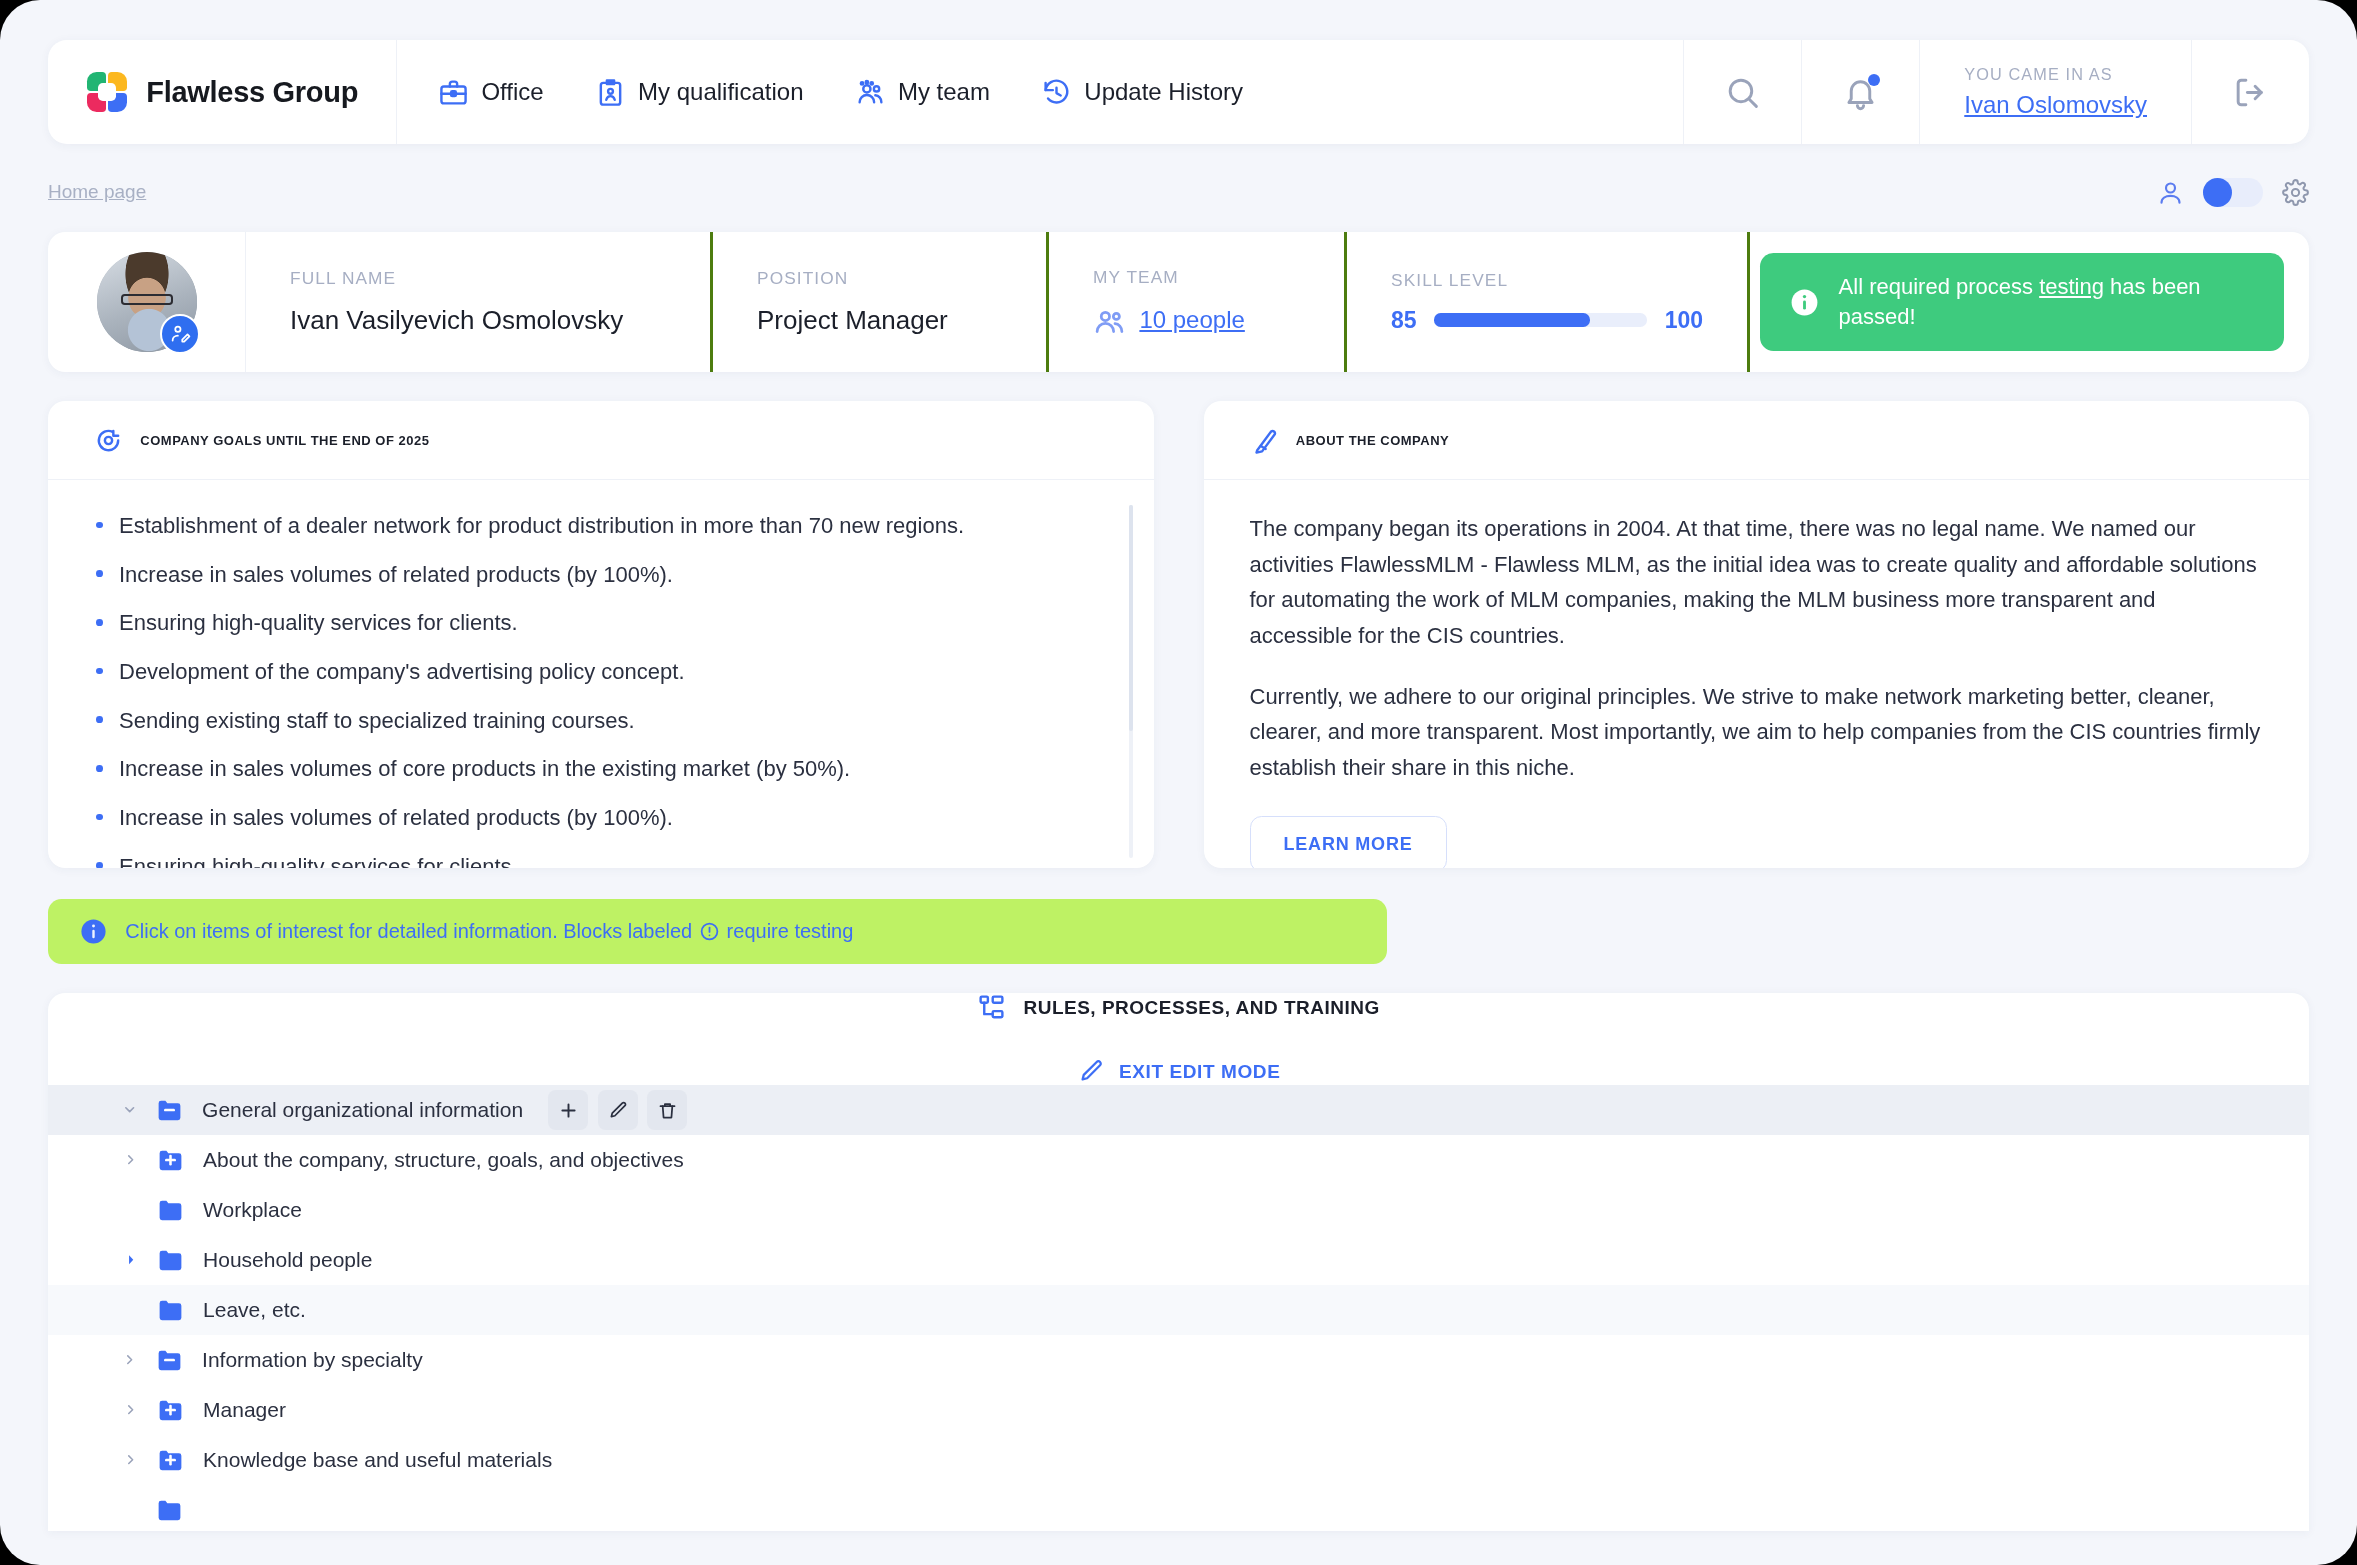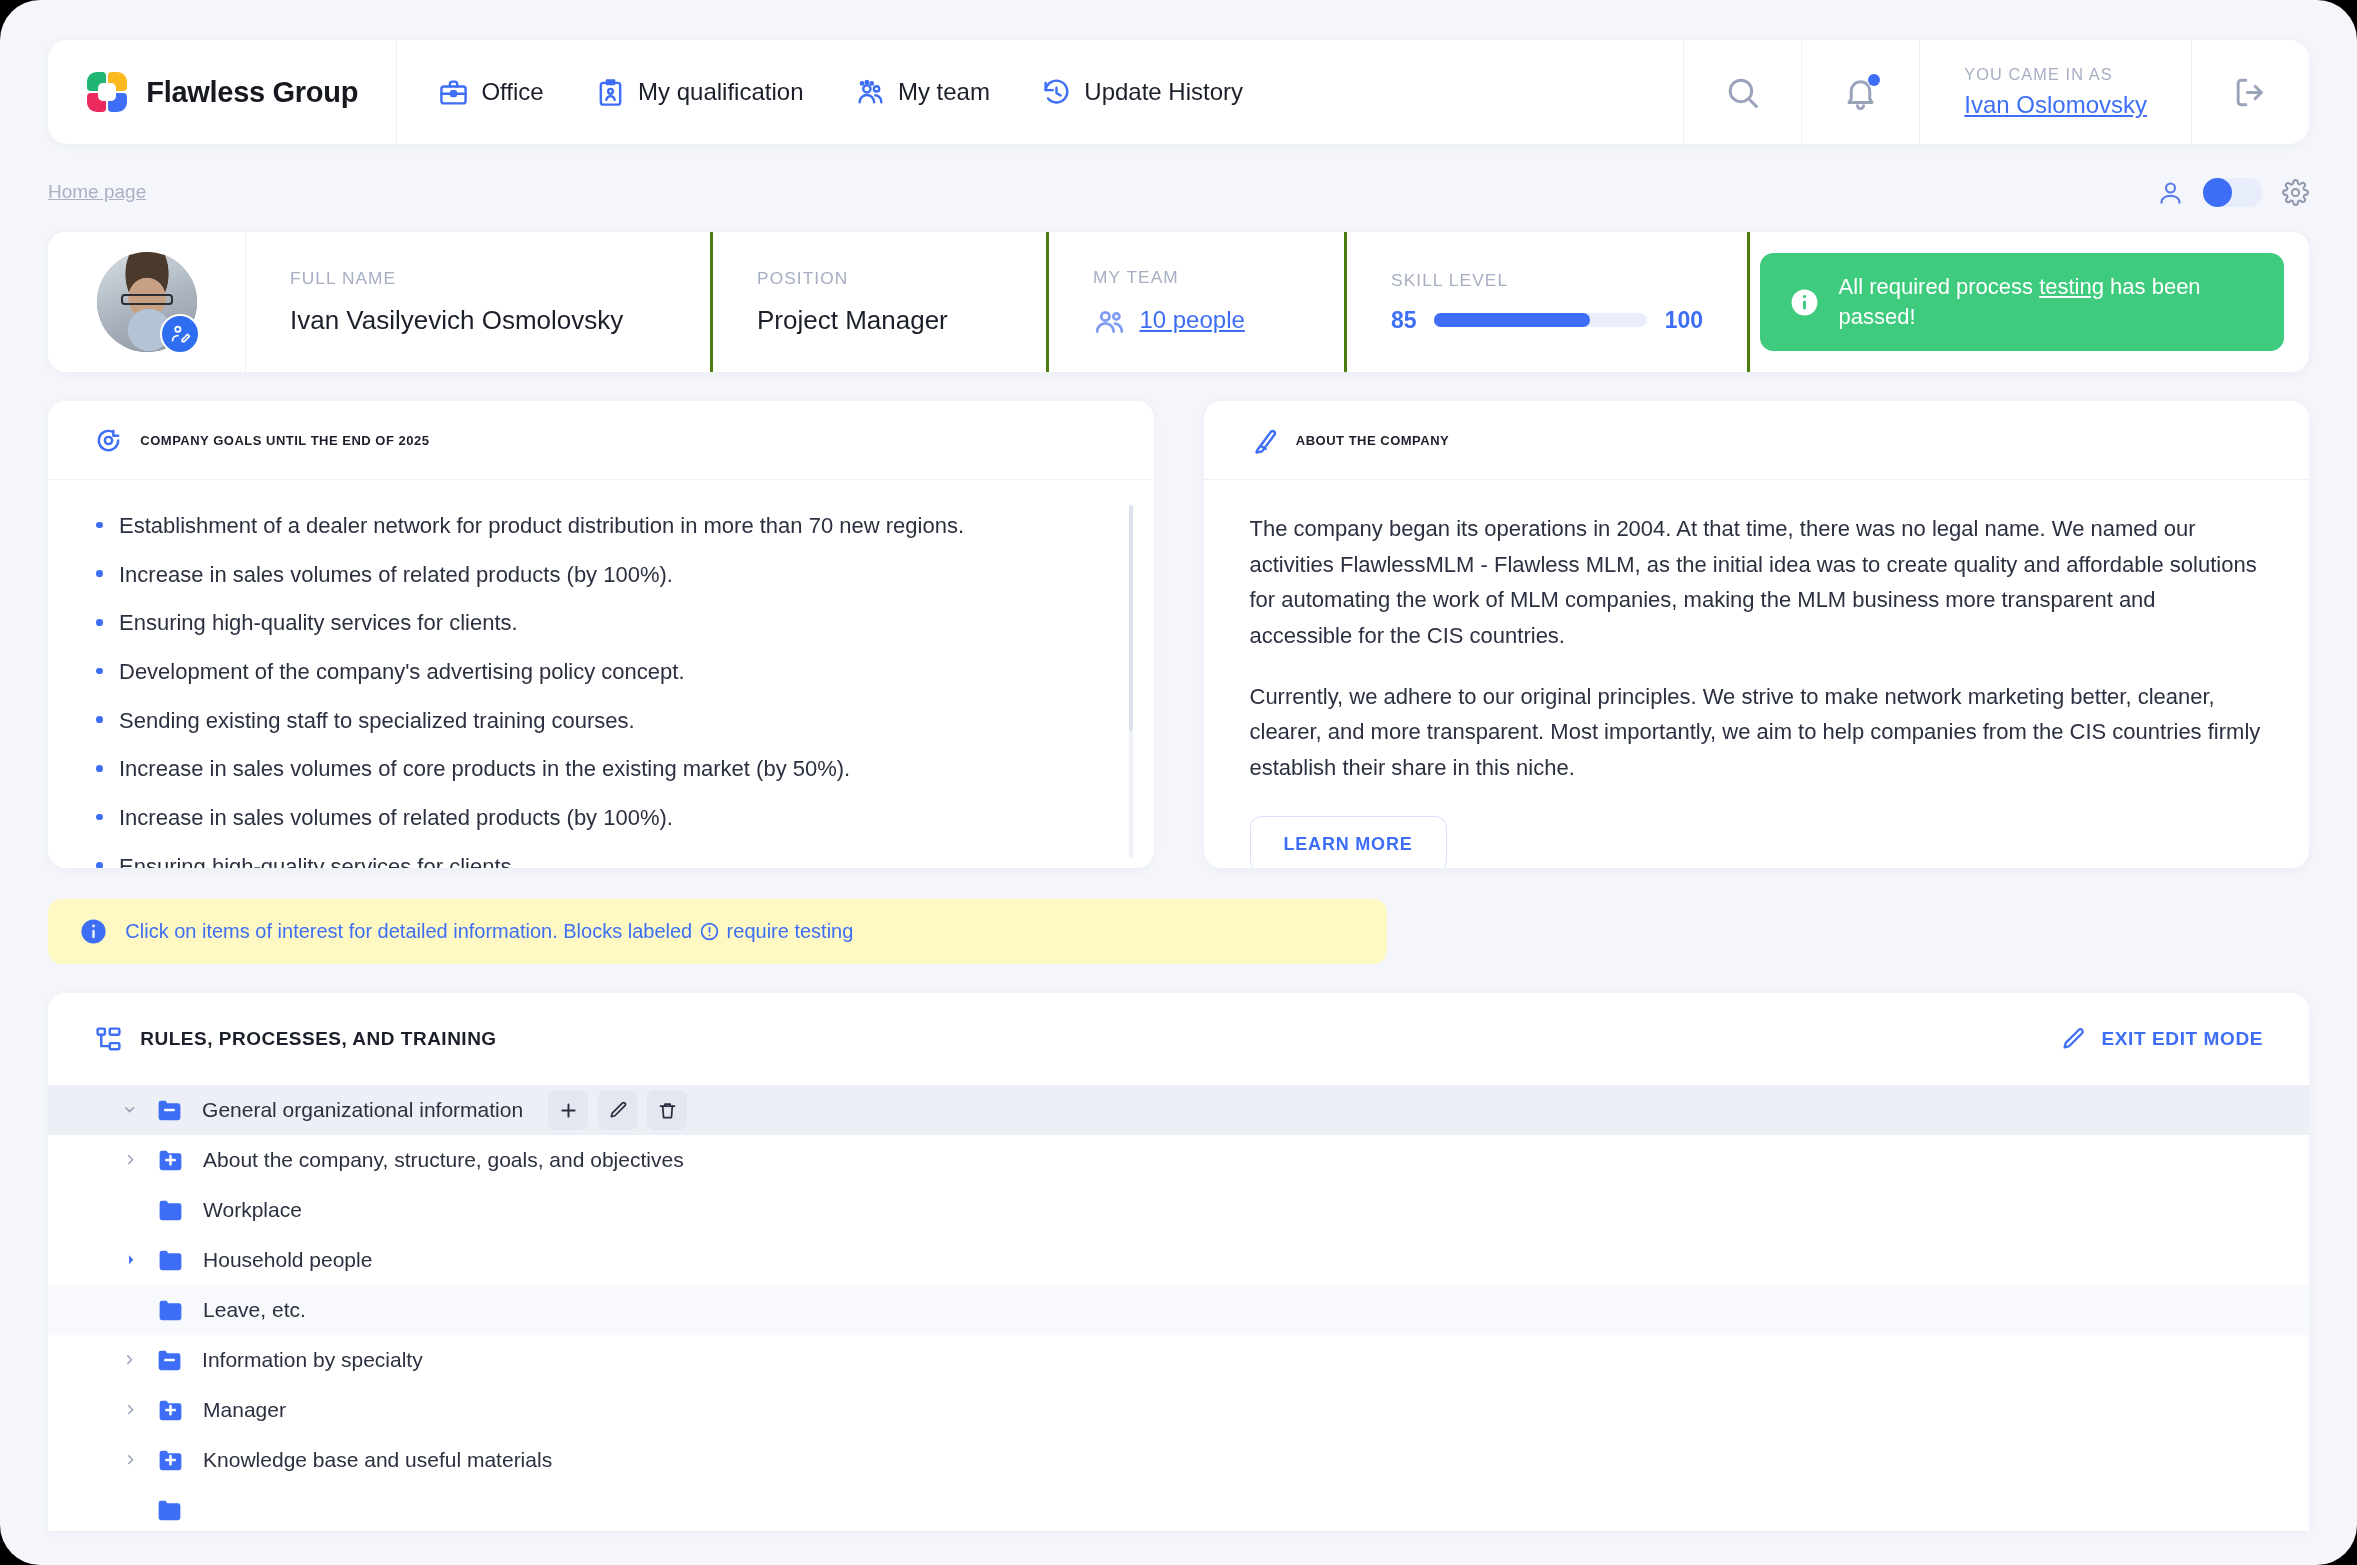--- a/index.html
+++ b/index.html
@@ -165,38 +165,38 @@
     display:inline-flex; align-items:center; justify-content:center;
     height: 56px; padding: 0 33px;
     border: 1px solid #d6dffb; border-radius: 11.5px; background:#fff;
     font-size:18px; font-weight:700; letter-spacing:0.8px; color:#3d6ef5;
     text-transform: uppercase; cursor:pointer;
   }
 
   
   .banner {
     margin: 31px 48px 0 48px; width: 1339px;
-    background:#fef9c3; border-radius:13.4px; height: 65px;
+    background:#bef264; border-radius:13.4px; height: 65px;
     display:flex; align-items:center; gap:17.3px; padding: 0 31px;
   }
   .banner .bico { width:29px; height:29px; color:#3d6ef5; flex:none; }
   .banner .bico svg{width:100%;height:100%;}
   .banner .btxt { font-size:20px; color:#3d6ef5; display:flex; align-items:center; gap:6.7px; }
   .banner .btxt .inline-i { width:21px; height:21px; display:inline-flex; }
   .banner .btxt .inline-i svg{width:100%;height:100%;}
 
   
   .tree-panel {
     margin: 29px 48px 0 48px;
     background:#fff; border-radius:17.3px 17.3px 0 0;
     box-shadow:0 1.9px 9.6px rgba(30,50,90,.05);
     overflow:hidden; height: 538px;
   }
   .tree-hd { height: 92px; display:flex; align-items:center; justify-content:space-between;
-             padding: 0 46px; }
+             padding: 0 46px; flex-direction: column; }
   .tree-hd-l { display:flex; align-items:center; gap:17.3px; }
   .tree-hd-l .thico { width:29px; height:29px; color:#3d6ef5; }
   .tree-hd-l .thico svg{width:100%;height:100%;}
   .tree-hd-l h3 { font-size:19px; font-weight:700; color:#1b1f2a; letter-spacing:0.5px; text-transform:uppercase; }
   .exit-edit { display:flex; align-items:center; gap:15.4px; cursor:pointer; }
   .exit-edit .eeico { width:27px; height:27px; color:#3d6ef5; }
   .exit-edit .eeico svg{width:100%;height:100%;}
   .exit-edit span { font-size:19px; font-weight:700; color:#3d6ef5; letter-spacing:0.6px; text-transform:uppercase; }
 
   .row { display:flex; align-items:center; height: 50px; padding-left: 67px; gap: 0; position:relative; }

